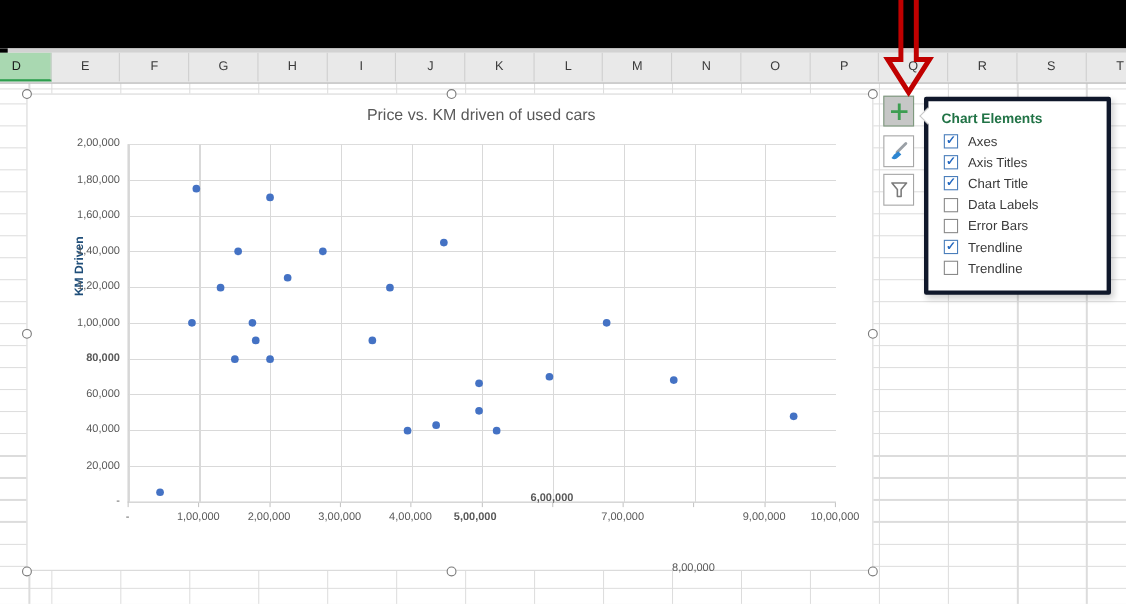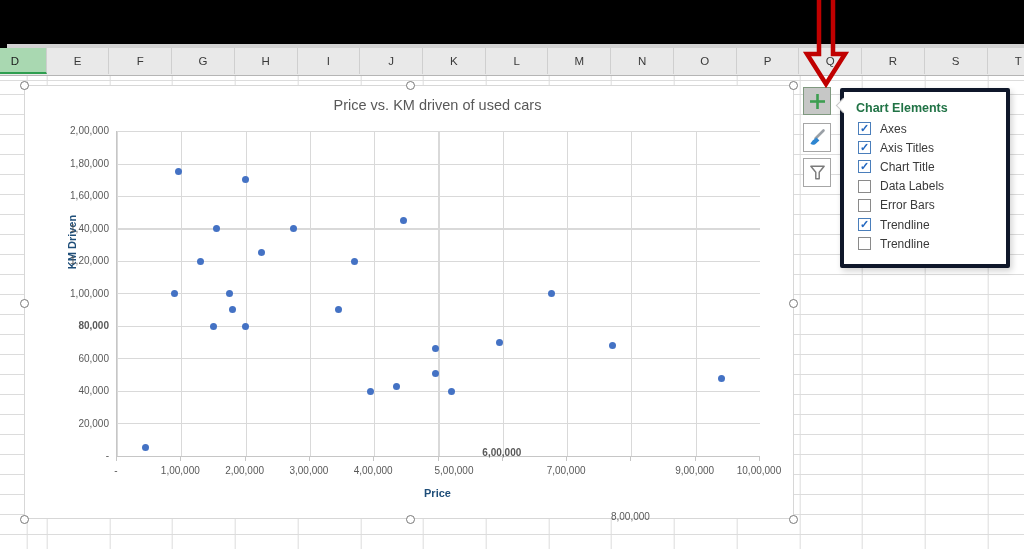--- a/index.html
+++ b/index.html
@@ -92,21 +92,20 @@
         <div class="col-header" style="left: 862.08px; width: 62.72px;">R</div>
         <div class="col-header" style="left: 924.8px; width: 62.72px;">S</div>
         <div class="col-header" style="left: 987.52px; width: 62.72px;">T</div>
       </div>
   </div>
 
   <div class="chart-box">
     <div class="chart-title">Price vs. KM driven of used cars</div>
 
     <div class="y-axis-title">KM Driven</div>
-    <div class="x-axis-title">Price</div>
 
     <div class="plot" id="plot">
         <div class="dot" style="background: rgb(68, 114, 196); left: 25.435px; top: 313.375px;"></div>
         <div class="dot" style="background: rgb(68, 114, 196); left: 54.37px; top: 159px;"></div>
         <div class="dot" style="background: rgb(68, 114, 196); left: 57.585px; top: 37.125px;"></div>
         <div class="dot" style="background: rgb(68, 114, 196); left: 80.09px; top: 126.5px;"></div>
         <div class="dot" style="background: rgb(68, 114, 196); left: 92.95px; top: 191.5px;"></div>
         <div class="dot" style="background: rgb(68, 114, 196); left: 96.165px; top: 94px;"></div>
         <div class="dot" style="background: rgb(68, 114, 196); left: 109.025px; top: 159px;"></div>
         <div class="dot" style="background: rgb(68, 114, 196); left: 112.24px; top: 175.25px;"></div>
@@ -142,21 +141,21 @@
         <div class="xtick" style="left: 56px; top: 379px;">-</div>
         <div class="tickmark" style="left: 91px; top: 371px;"></div>
         <div class="xtick" style="left: 120.3px; top: 379px;">1,00,000</div>
         <div class="tickmark" style="left: 155.3px; top: 371px;"></div>
         <div class="xtick" style="left: 184.6px; top: 379px;">2,00,000</div>
         <div class="tickmark" style="left: 219.6px; top: 371px;"></div>
         <div class="xtick" style="left: 248.9px; top: 379px;">3,00,000</div>
         <div class="tickmark" style="left: 283.9px; top: 371px;"></div>
         <div class="xtick" style="left: 313.2px; top: 379px;">4,00,000</div>
         <div class="tickmark" style="left: 348.2px; top: 371px;"></div>
-        <div class="xtick" style="left: 394px; top: 379px;">5,00,000</div>
+        <div class="xtick" style="left: 372px; top: 379px; font-weight: bold;">5,00,000</div>
         <div class="tickmark" style="left: 412.5px; top: 371px;"></div>
         <div class="xtick" style="left: 441.8px; top: 361px; font-weight: bold;">6,00,000</div>
         <div class="tickmark" style="left: 476.8px; top: 371px;"></div>
         <div class="xtick" style="left: 506.1px; top: 379px;">7,00,000</div>
         <div class="tickmark" style="left: 541.1px; top: 371px;"></div>
         <div class="xtick" style="left: 570.4px; top: 379px; margin-top: 46px;">8,00,000</div>
         <div class="tickmark" style="left: 605.4px; top: 371px;"></div>
         <div class="xtick" style="left: 634.7px; top: 379px;">9,00,000</div>
         <div class="tickmark" style="left: 669.7px; top: 371px;"></div>
         <div class="xtick" style="left: 699px; top: 379px;">10,00,000</div>

